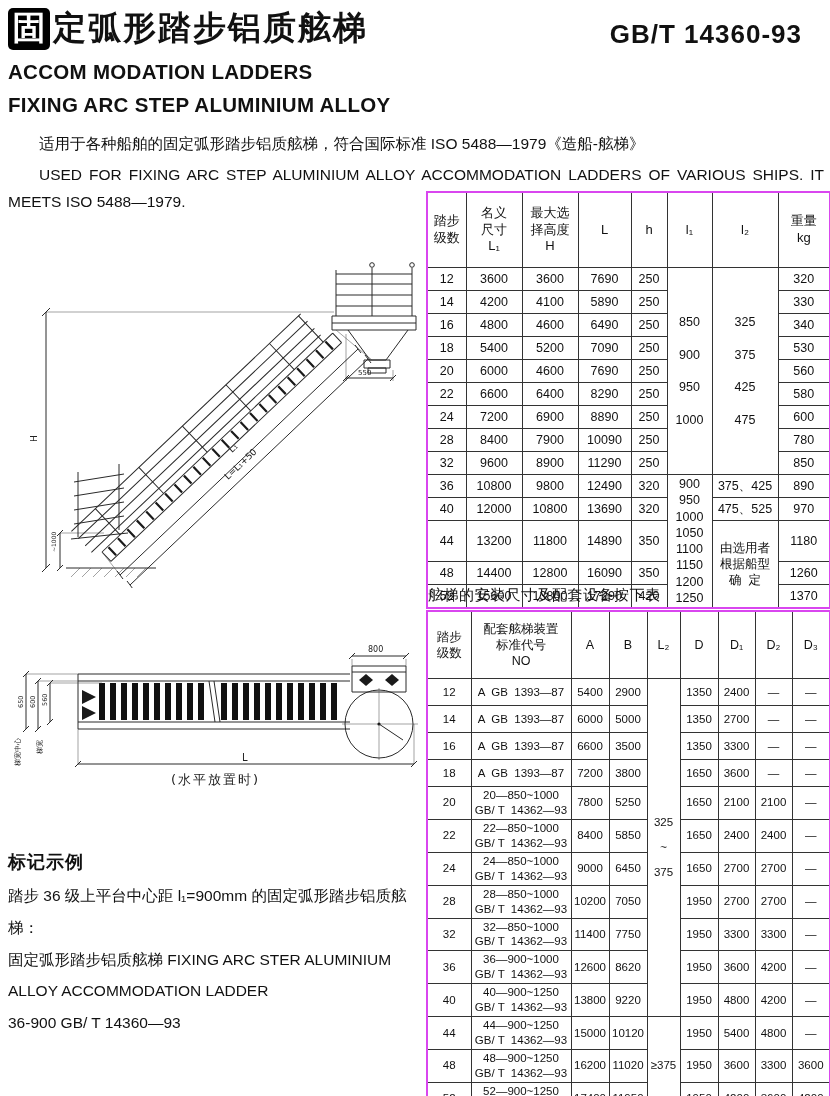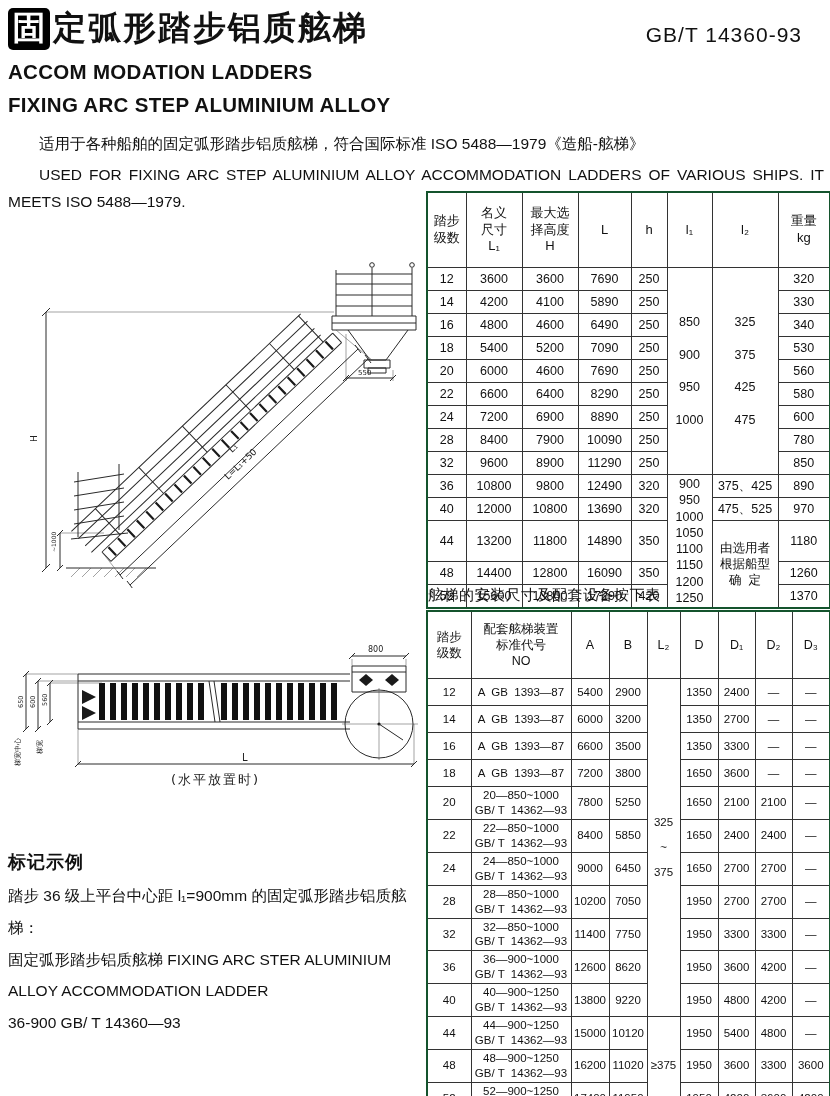--- a/index.html
+++ b/index.html
@@ -4,30 +4,30 @@
 <style>
   html,body{margin:0;padding:0;background:#e8e8e8;}
   .page{position:relative;width:830px;height:1096px;margin:0 auto;background:#ffffff;
         font-family:"Liberation Sans","DejaVu Sans",sans-serif;color:#111;overflow:hidden;}
   
   .hdr{position:absolute;left:8px;top:6px;right:6px;}
   .title-row{display:flex;align-items:center;}
   .logo-box{width:42px;height:42px;background:#000;color:#fff;font-size:33px;font-weight:bold;
             display:flex;align-items:center;justify-content:center;border-radius:5px;flex:0 0 auto;}
   .title-zh{font-size:33px;font-weight:bold;margin:0 0 0 3px;letter-spacing:2px;}
-  .std-no{margin-left:auto;font-size:21px;font-weight:normal;padding:12px 22px 0 0;letter-spacing:1px;}
+  .std-no{margin-left:auto;font-size:26px;font-weight:bold;padding:12px 22px 0 0;letter-spacing:1px;}
   .title-en{font-size:20.5px;font-weight:bold;margin:9px 0 0 0;letter-spacing:.3px;}
   .intro{font-size:15.5px;margin:13px 0 0 0;line-height:1.75;}
   .intro.zh{text-indent:2em;}
   .intro.en{text-indent:2em;text-align:justify;margin-top:4px;}
   
   .tblwrap{position:absolute;}
   .t1{left:426px;top:191px;width:403px;}
   .t2{left:426px;top:610px;width:403px;}
-  .tbl{border-collapse:collapse;width:100%;table-layout:fixed;border:2px solid #14532d;}
+  .tbl{border-collapse:collapse;width:100%;table-layout:fixed;border:2px solid #d946ef;}
   .tbl th,.tbl td{border:1px solid #333;text-align:center;vertical-align:middle;
                   padding:1px 1px;white-space:pre-wrap;line-height:1.3;font-weight:normal;}
   .t1 .tbl th{font-size:13px;height:72px;}
   .t1 .tbl td{font-size:12.5px;height:20px;}
   .t2 .tbl th{font-size:12.5px;height:64px;}
   .t2 .tbl td{font-size:11.5px;height:24px;}
   .tbl td.sp{line-height:2.6;}
   .tbl td.sp2{line-height:2.2;}
   .t2-caption{position:absolute;left:428px;top:586px;font-size:15px;letter-spacing:.5px;}
   
@@ -377,21 +377,21 @@
 375</td>
             <td>1350</td>
             <td>2400</td>
             <td>—</td>
             <td>—</td>
           </tr>
           <tr>
             <td>14</td>
             <td>A  GB  1393—87</td>
             <td>6000</td>
-            <td>3200</td>
+            <td>5000</td>
             <td>1350</td>
             <td>2700</td>
             <td>—</td>
             <td>—</td>
           </tr>
           <tr>
             <td>16</td>
             <td>A  GB  1393—87</td>
             <td>6600</td>
             <td>3500</td>

